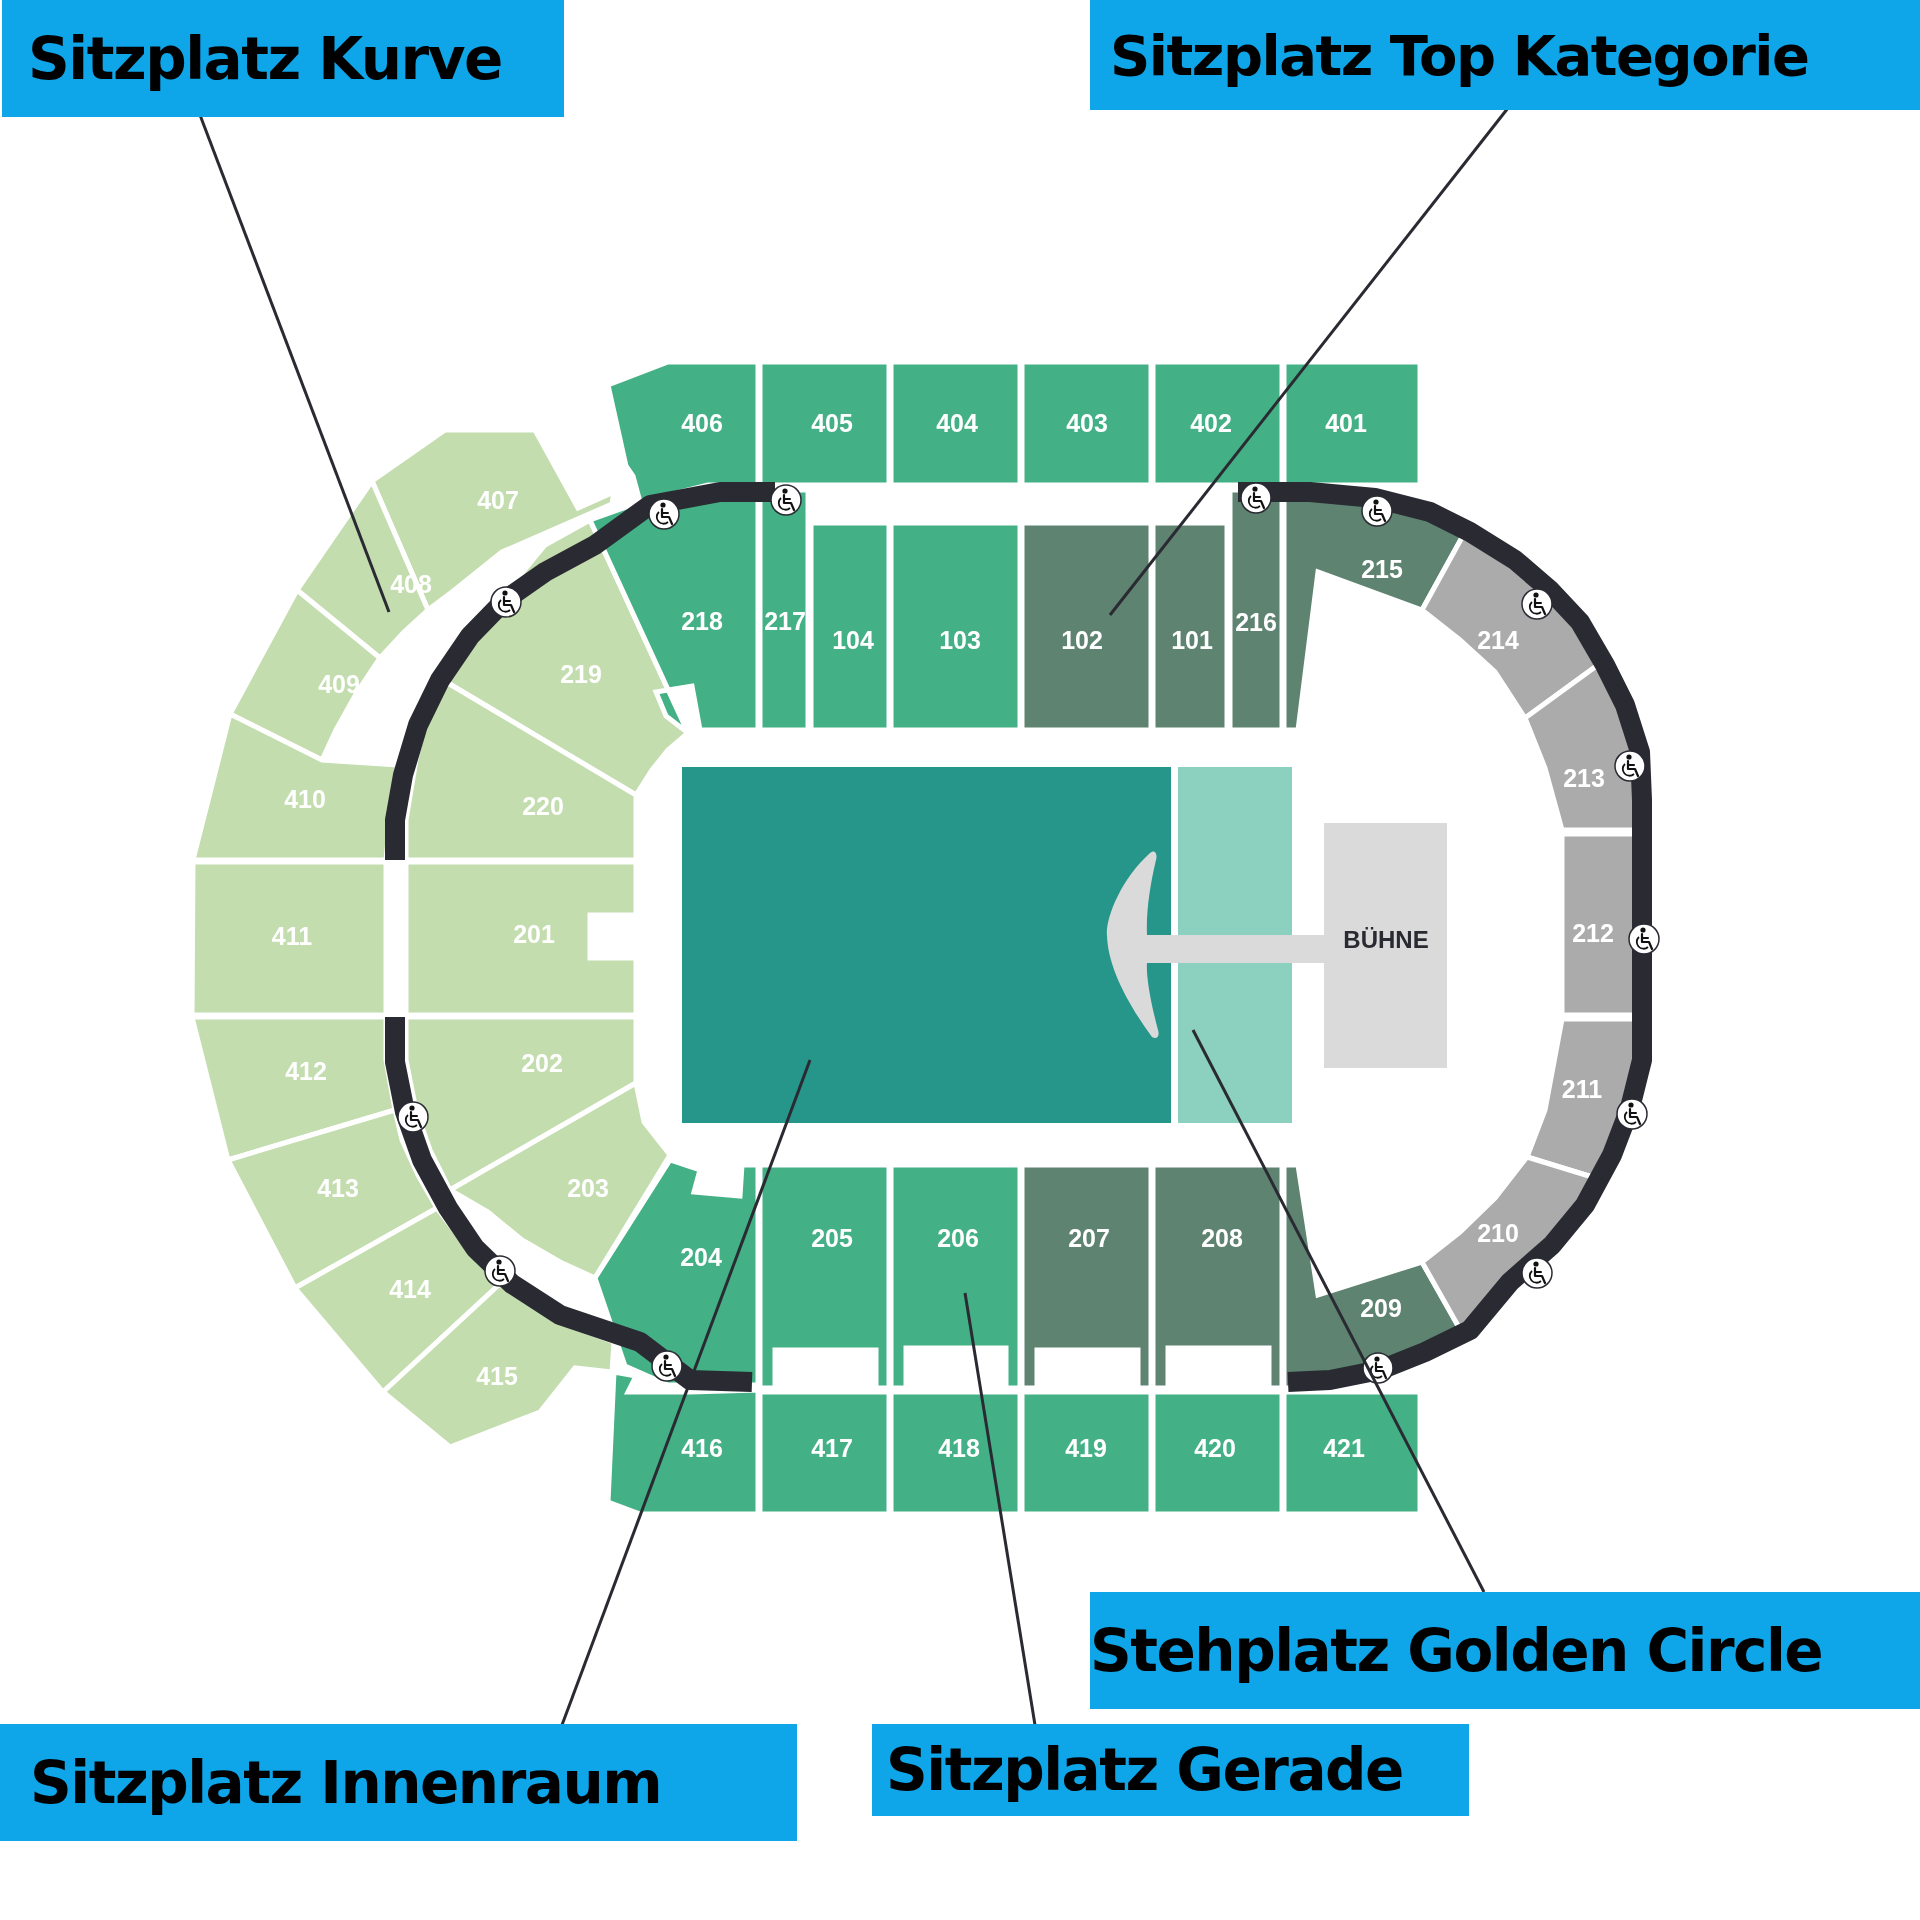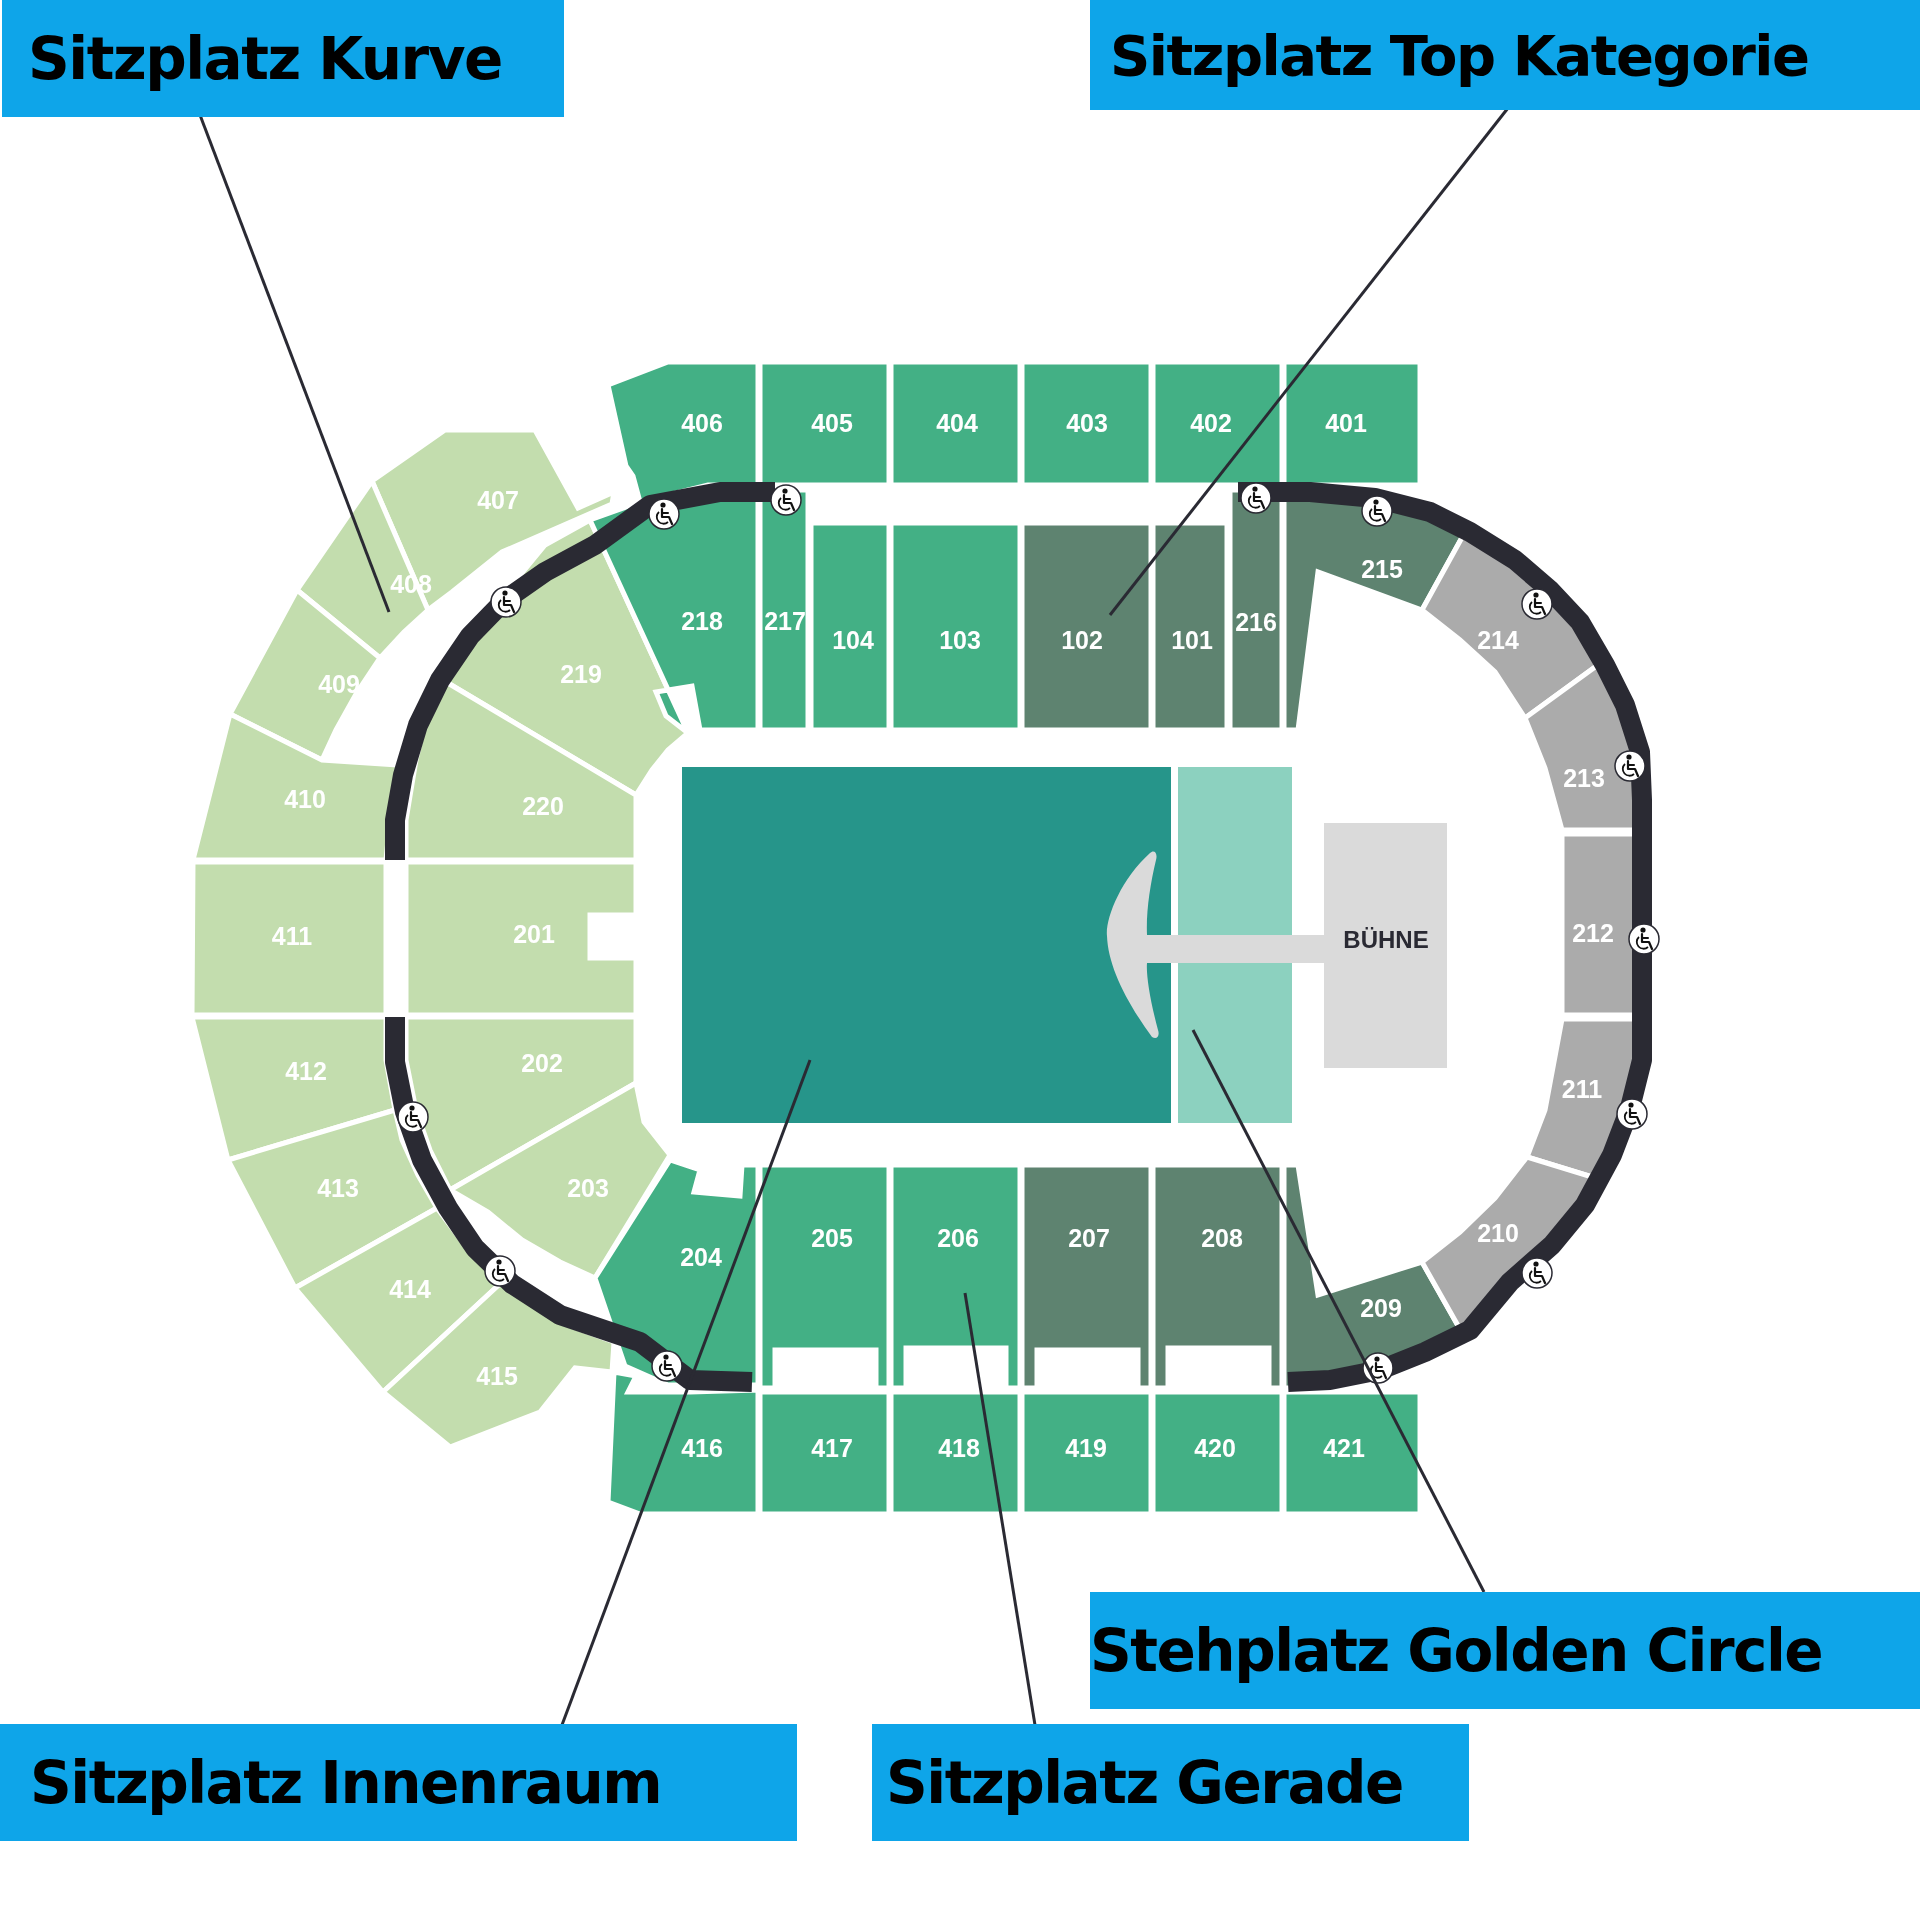--- a/index.html
+++ b/index.html
@@ -196,15 +196,15 @@
 </div>
 
 <div class="callout" style="left:1050px; top:1592px; width:854px; height:117px; box-sizing:border-box;margin-left:40px;">
   <span style="font-size:58px;">Stehplatz Golden Circle</span>
 </div>
 
 <div class="callout" style="left:0px; top:1724px; width:797px; height:117px; padding-left:30px; box-sizing:border-box;">
   <span style="font-size:58px;">Sitzplatz Innenraum</span>
 </div>
 
-<div class="callout" style="left:872px; top:1724px; width:597px; height:117px; padding-left:14px; box-sizing:border-box;">
+<div class="callout" style="left:872px; top:1724px; width:597px; height:92px; padding-left:14px; box-sizing:border-box;">
   <span style="font-size:58px;">Sitzplatz Gerade</span>
 </div>
 
 </body></html>

